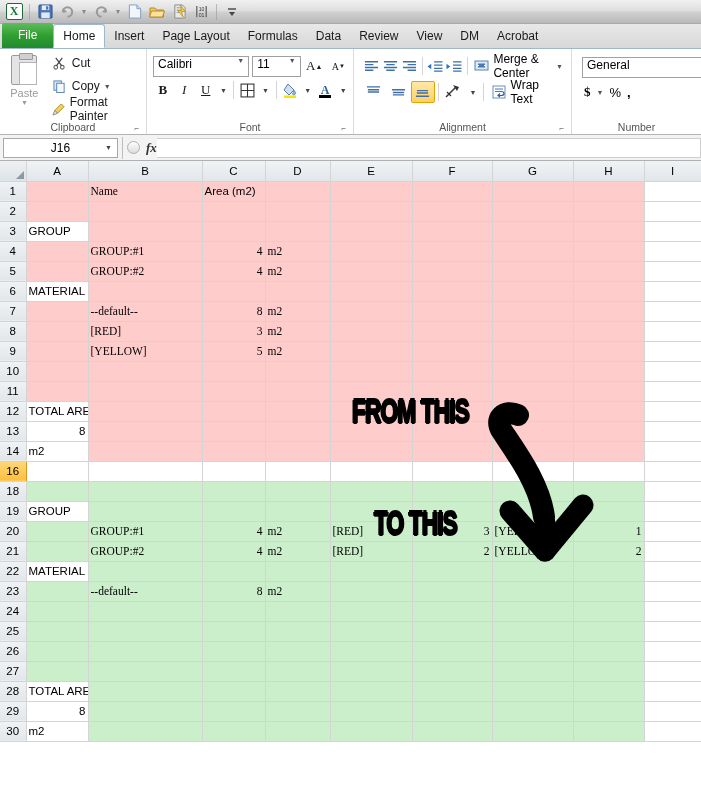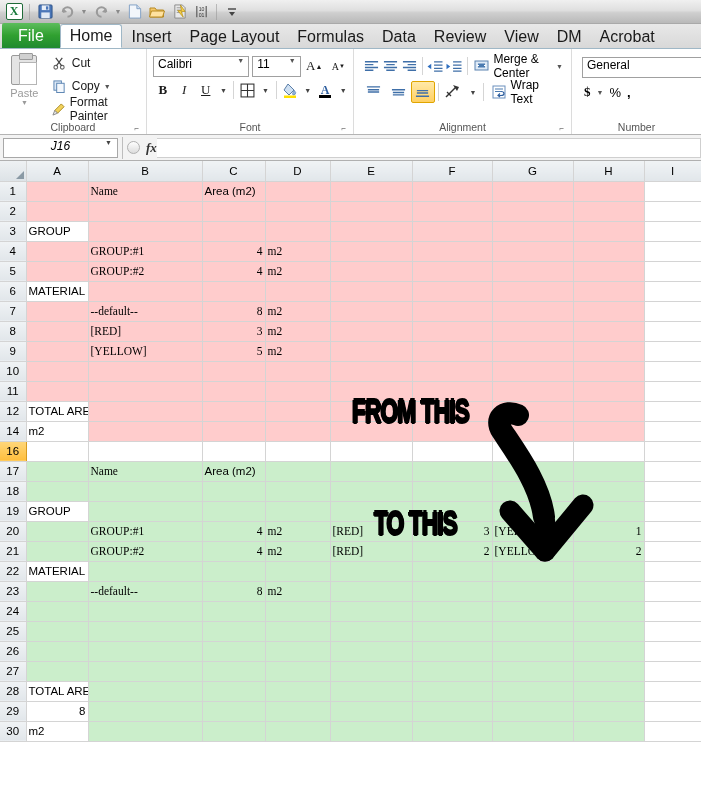--- a/index.html
+++ b/index.html
@@ -28,21 +28,21 @@
 
   
   #tabstrip {
     height: 25px;
     background: linear-gradient(180deg,#e8e8e8 0%,#d8d8d8 100%);
     display: flex; align-items: flex-end; padding-left: 2px;
     border-bottom: 1px solid #9fb7c6;
     position: relative;
   }
   .tab {
-    height: 23px; line-height: 23px; padding: 0 9px; font-size: 16px; color:#1a1a1a;
+    height: 23px; line-height: 23px; padding: 0 9px; font-size: 12px; color:#1a1a1a;
     cursor: default; white-space: nowrap; margin-top: 12px;
   }
   .tab.file {
     background: linear-gradient(180deg,#5dbd5d 0%,#30a030 50%,#1f8a30 100%);
     color:#fff; height:25px; line-height:25px; padding:0 16px;
     border-top-left-radius:2px; border-top-right-radius:2px;
   }
   .tab.active {
     background:#fff; border:1px solid #9fb7c6; border-bottom:1px solid #fff;
     border-top-left-radius:3px; border-top-right-radius:3px;
@@ -111,21 +111,21 @@
   
   #grp-number{width:130px;}
   .num-r1{padding:5px 0 0 6px;}
   .num-r2{display:flex;align-items:center;gap:6px;padding:6px 0 0 8px;font-size:13px;}
 
   
   #fbar { height:26px; display:flex; align-items:center; background:#f3f3f3;
           border-bottom:1px solid #b0b0b0; }
   #namebox {
     width:115px; height:20px; margin-left:3px; background:#fff; border:1px solid #a8a8a8;
-    display:flex; justify-content:center; position:relative; font-size:12px;font-style:italic;
+    display:flex; align-items:center; justify-content:center; position:relative; font-size:12px;
   }
   #namebox .arr{position:absolute;right:5px;font-size:7px;color:#444;}
   .fb-sep{width:1px;height:22px;background:#bdbdbd;margin:0 4px;}
   #fxgroup{display:flex;align-items:center;gap:6px;}
   .circ-btn{width:13px;height:13px;border-radius:50%;border:1px solid #b0b0b0;
     background:linear-gradient(180deg,#fefefe,#dcdcdc);}
   .fx{font-style:italic;font-family:"Liberation Serif",serif;font-size:13px;color:#333;font-weight:bold;}
   #fxinput{flex:1;height:20px;background:#fff;border:1px solid #cfcfcf;border-left:none;}
 
   
@@ -651,20 +651,32 @@
           <td class="pink blk"></td>
           <td class="pink blk"></td>
           <td class="pink blk"></td>
           <td class="pink blk"></td>
           <td class="pink blk"></td>
           <td class="pink blk"></td>
           <td class="pink blk"></td>
           <td class=""></td>
         </tr>
         <tr>
+          <td class="rowhead">13</td>
+          <td class="pinklk blk-l r">8</td>
+          <td class="pink blk"></td>
+          <td class="pink blk"></td>
+          <td class="pink blk"></td>
+          <td class="pink blk"></td>
+          <td class="pink blk"></td>
+          <td class="pink blk"></td>
+          <td class="pink blk"></td>
+          <td class=""></td>
+        </tr>
+        <tr>
           <td class="rowhead">14</td>
           <td class="pinklk blk-l">m2</td>
           <td class="pink blk"></td>
           <td class="pink blk"></td>
           <td class="pink blk"></td>
           <td class="pink blk"></td>
           <td class="pink blk"></td>
           <td class="pink blk"></td>
           <td class="pink blk"></td>
           <td class=""></td>
@@ -672,32 +684,20 @@
         <tr>
           <td class="rowhead active">16</td>
           <td class=""></td>
           <td class=""></td>
           <td class=""></td>
           <td class=""></td>
           <td class=""></td>
           <td class=""></td>
           <td class=""></td>
           <td class=""></td>
-          <td class=""></td>
-        </tr>
-        <tr>
-          <td class="rowhead">17</td>
-          <td class="green blk blk-t blk-l"></td>
-          <td class="green blk blk-t b">Name</td>
-          <td class="green blk blk-t">Area (m2)</td>
-          <td class="green blk blk-t"></td>
-          <td class="green blk blk-t"></td>
-          <td class="green blk blk-t"></td>
-          <td class="green blk blk-t"></td>
-          <td class="green blk blk-t"></td>
           <td class=""></td>
         </tr>
         <tr>
           <td class="rowhead">18</td>
           <td class="green blk blk-l"></td>
           <td class="green blk"></td>
           <td class="green blk"></td>
           <td class="green blk"></td>
           <td class="green blk"></td>
           <td class="green blk"></td>

